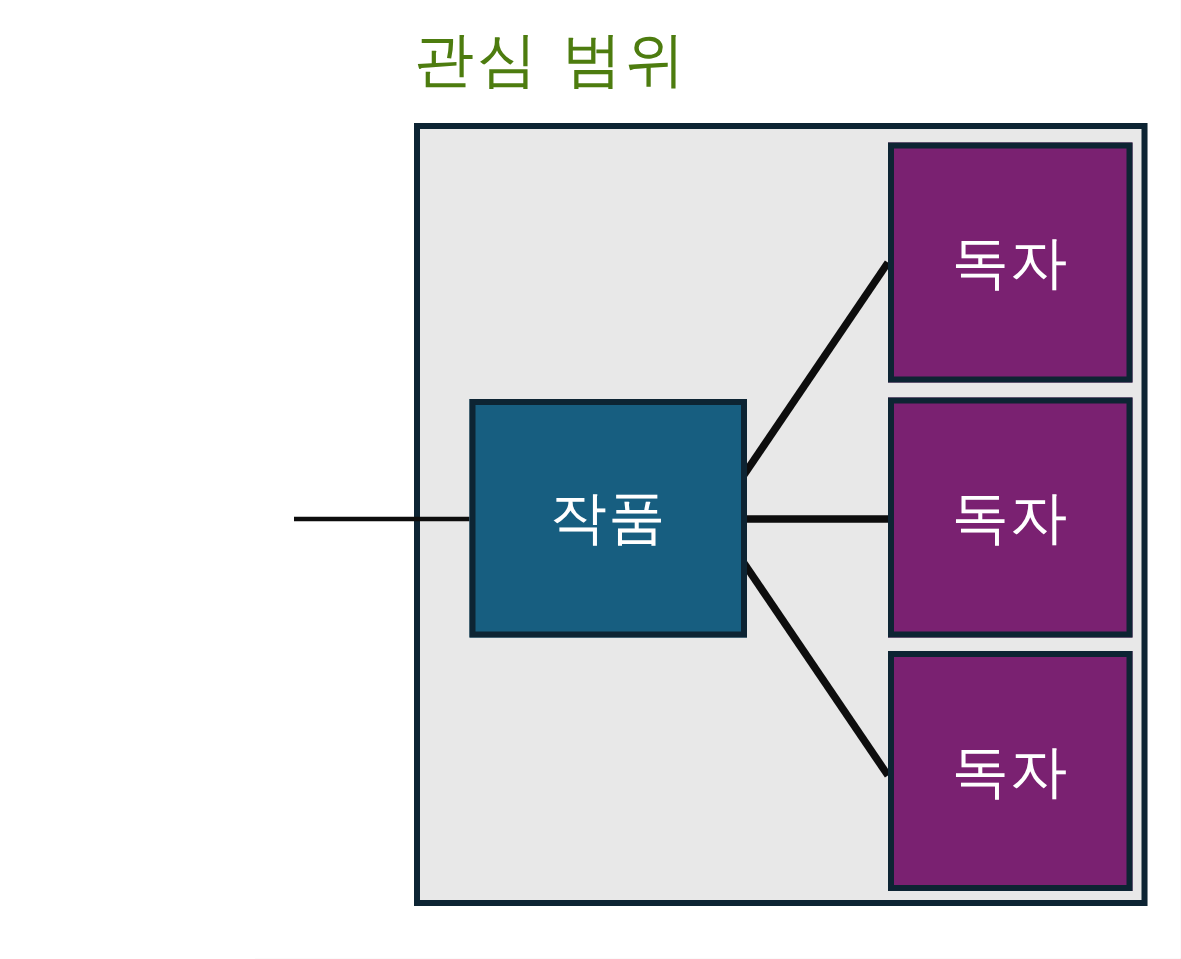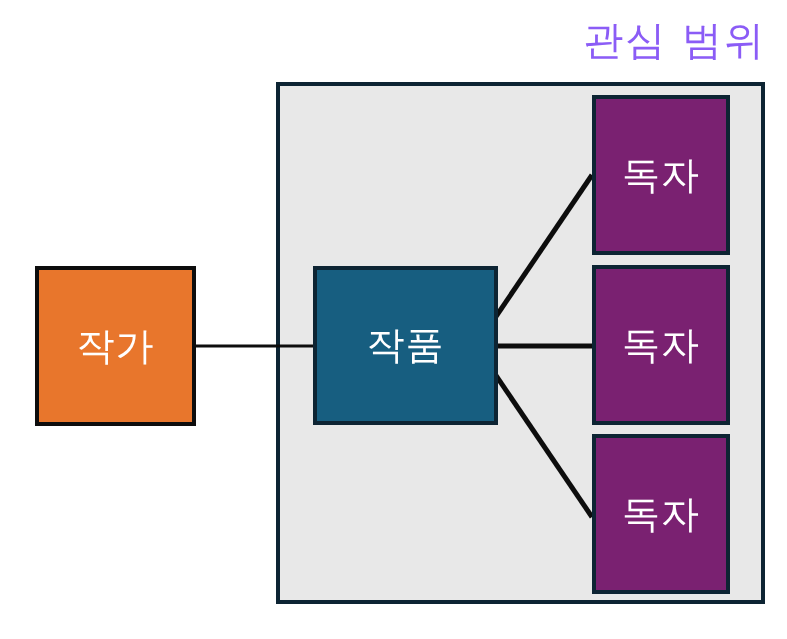--- a/index.html
+++ b/index.html
@@ -15,24 +15,24 @@
     width: 787px;
     height: 639px;
     background: #ffffff;
     overflow: hidden;
   }
   .scope-title {
     position: absolute;
     left: 276px;
     top: 14px;
     width: 490px;
-    text-align: right;
+    text-align: left;
     font-size: 40px;
     line-height: 52px;
-    color: #8b5cf6;
+    color: #4d7c0f;
     letter-spacing: 2px;
     white-space: nowrap;
   }
   .scope-box {
     position: absolute;
     left: 276px;
     top: 82px;
     width: 489px;
     height: 522px;
     background: #e8e8e8;
@@ -61,21 +61,21 @@
   .node-work {
     left: 313px;
     top: 266px;
     width: 185px;
     height: 159px;
     background: #175e80;
     border-color: #0d2433;
   }
   .node-reader {
     left: 592px;
-    width: 138px;
+    width: 163px;
     height: 160px;
     background: #7a2171;
     border-color: #0d2433;
   }
   .node-reader-1 { top: 95px; }
   .node-reader-2 { top: 265px; }
   .node-reader-3 { top: 434px; }
 
   svg.links {
     position: absolute;
@@ -103,23 +103,20 @@
 
   <div class="scope-box"></div>
 
   <svg class="links" viewBox="0 0 787 639" xmlns="http://www.w3.org/2000/svg">
     <line class="thin" x1="196" y1="346" x2="313" y2="346"></line>
     <line x1="476" y1="346" x2="592" y2="175"></line>
     <line x1="476" y1="346" x2="592" y2="346"></line>
     <line x1="476" y1="346" x2="592" y2="517"></line>
   </svg>
 
-  <div class="node node-author">
-    <span>작가</span>
-  </div>
 
   <div class="node node-work">
     <span>작품</span>
   </div>
 
   <div class="node node-reader node-reader-1">
     <span>독자</span>
   </div>
 
   <div class="node node-reader node-reader-2">

